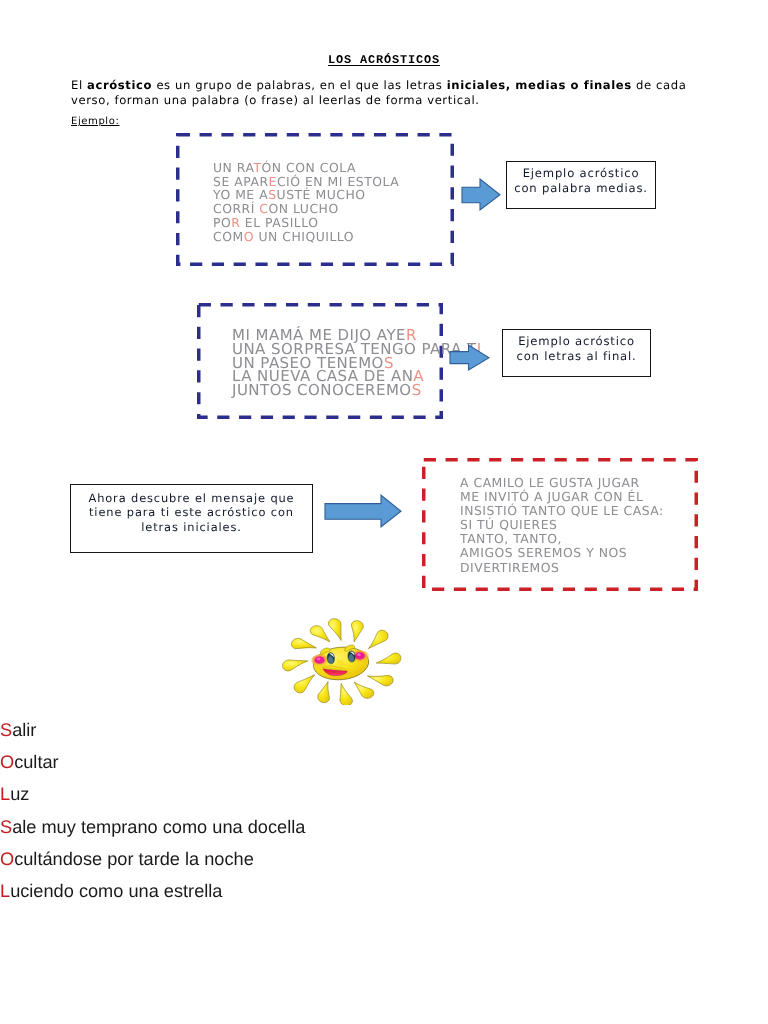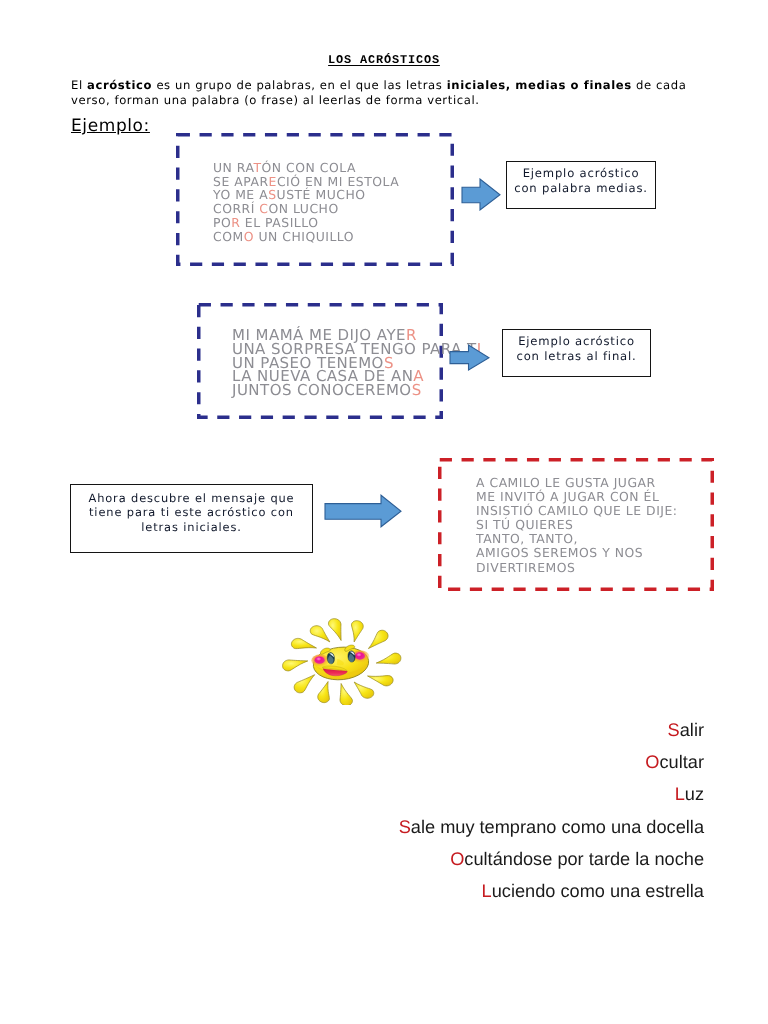--- a/index.html
+++ b/index.html
@@ -22,21 +22,21 @@
 
   
   .intro{
     position:absolute;left:71px;top:78px;width:620px;
     font-size:11.6px;letter-spacing:0.6px;line-height:15.3px;color:#000;
   }
   .intro b{font-weight:bold;}
 
   .example-label{
     position:absolute;left:71px;top:116px;
-    font-size:17px;letter-spacing:0.6px;color:#000;
+    font-size:10px;letter-spacing:0.6px;color:#000;
   }
   .example-label span{text-decoration:underline;text-underline-offset:0.6px;}
 
   
   .dashbox{position:absolute;}
   .dashbox svg{position:absolute;left:0;top:0;overflow:visible;}
   .verse{
     position:absolute;
     font-size:12.4px;letter-spacing:0.52px;line-height:13.7px;
     color:var(--verse-color,#8d8d93);white-space:pre;font-weight:400;
@@ -51,21 +51,21 @@
   .callout > div{position:absolute;left:0;right:0;}
 
   
   .arrow{position:absolute;}
 
   
   .sun{position:absolute;}
 
   
   .final{
-    position:absolute;left:0;width:704px;text-align:right;
+    position:absolute;left:0;width:704px;text-align:left;
     font-family:"Liberation Sans",sans-serif;
     font-size:18.2px;color:#1a1a1a;
   }
   .final-line{height:32.2px;line-height:32.2px;}
   .final .cap{color:var(--final-cap,#c61b20);}
 </style>
 </head>
 <body>
 
 <div class="page" id="page">
@@ -123,25 +123,25 @@
         <div>letras iniciales.</div>
       </div>
   </div>
 
   <div class="arrow" style="left:324px;top:494px;width:78px;height:34px;">
     <svg width="78" height="34" viewBox="0 0 78 34">
       <polygon points="1,9.6 57,9.6 57,1.2 77,17.2 57,32.8 57,25.2 1,25.2" stroke-width="1.1" stroke-linejoin="miter" fill="#5b9bd5" stroke="#2e5f96"></polygon>
     </svg>
   </div>
 
-  <div class="dashbox" style="left:438px;top:458px;width:276px;height:133px;">
+  <div class="dashbox" style="left:422px;top:458px;width:276px;height:133px;">
     <svg width="276" height="133" viewBox="0 0 276 133">
       <rect x="1.75" y="1.75" width="272.5" height="129.5" fill="none" stroke-width="3.5" stroke-dasharray="12.2 9.6" stroke="#cc2027"></rect>
     </svg>
-    <div class="verse" style="left:38px;top:18px;line-height:14.1px;"><div>A CAMILO LE GUSTA JUGAR</div><div>ME INVITÓ A JUGAR CON ÉL</div><div>INSISTIÓ CAMILO QUE LE DIJE:</div><div>SI TÚ QUIERES</div><div>TANTO, TANTO,</div><div>AMIGOS SEREMOS Y NOS</div><div>DIVERTIREMOS</div></div>
+    <div class="verse" style="left:38px;top:18px;line-height:14.1px;"><div>A CAMILO LE GUSTA JUGAR</div><div>ME INVITÓ A JUGAR CON ÉL</div><div>INSISTIÓ TANTO QUE LE CASA:</div><div>SI TÚ QUIERES</div><div>TANTO, TANTO,</div><div>AMIGOS SEREMOS Y NOS</div><div>DIVERTIREMOS</div></div>
   </div>
 
   <div class="sun" style="left:274px;top:618px;width:136px;height:87px;">
     <svg width="136" height="87" viewBox="0 0 122 89" preserveAspectRatio="none">
       <defs>
         <radialGradient id="sunRay" cx="34%" cy="32%" r="80%">
           <stop offset="0%" stop-color="#fff978"></stop>
             <stop offset="50%" stop-color="#f7e516"></stop>
             <stop offset="100%" stop-color="#e5c50b"></stop>
         </radialGradient>

